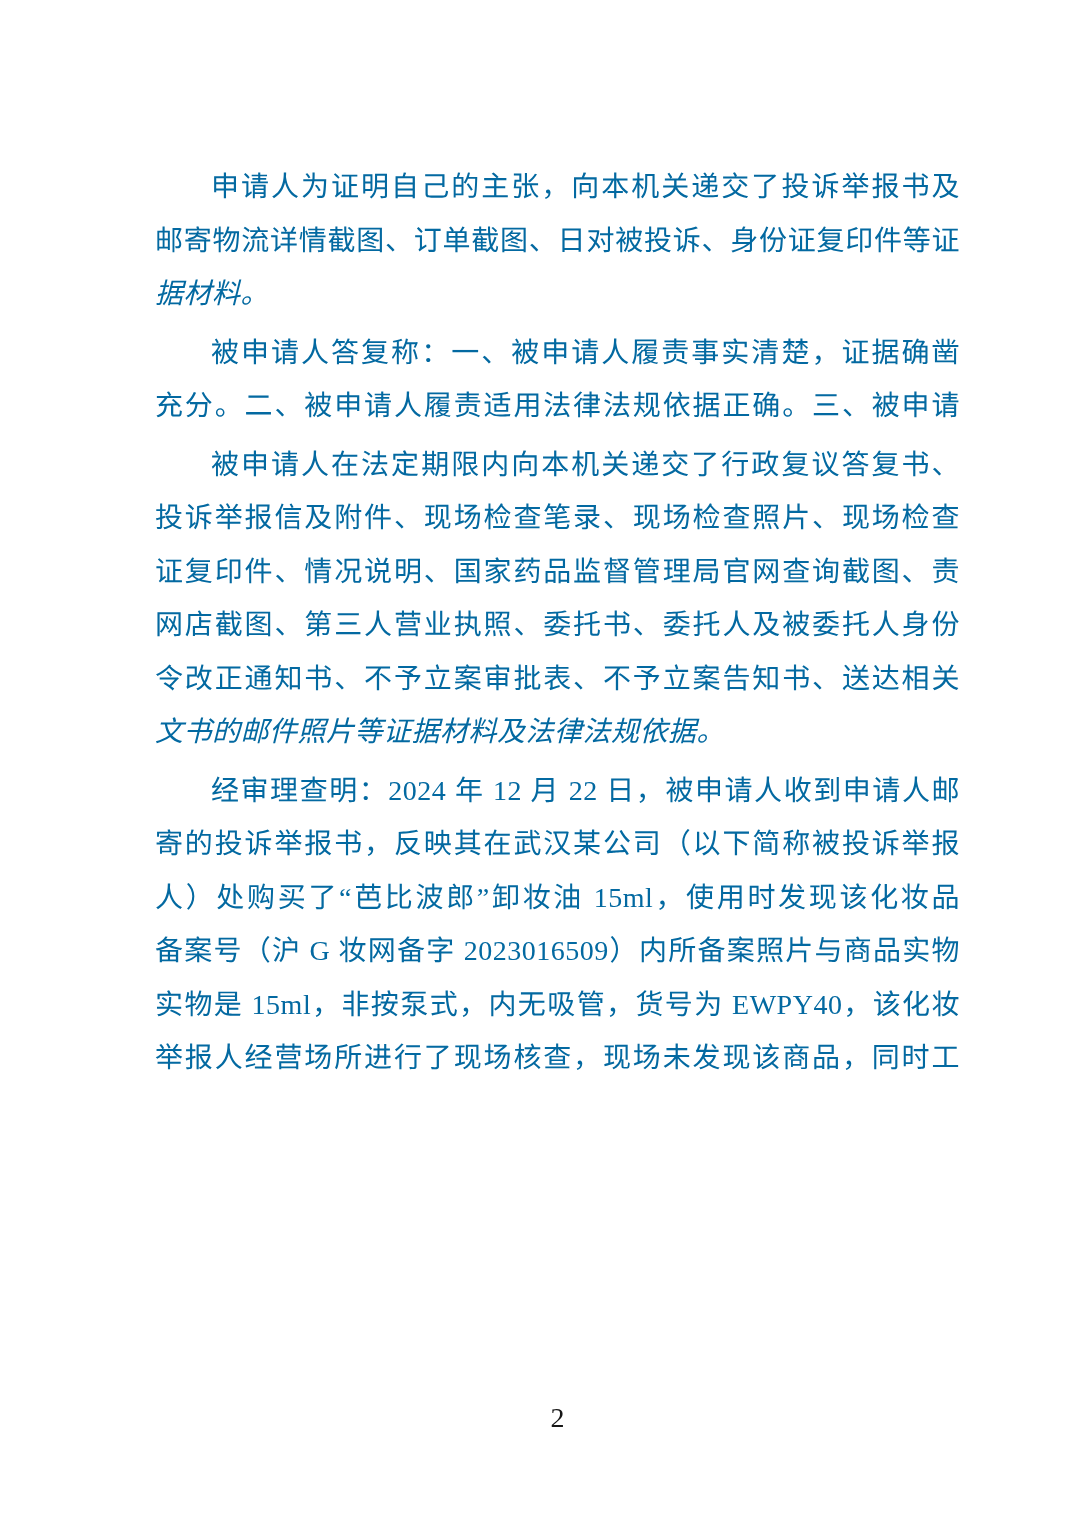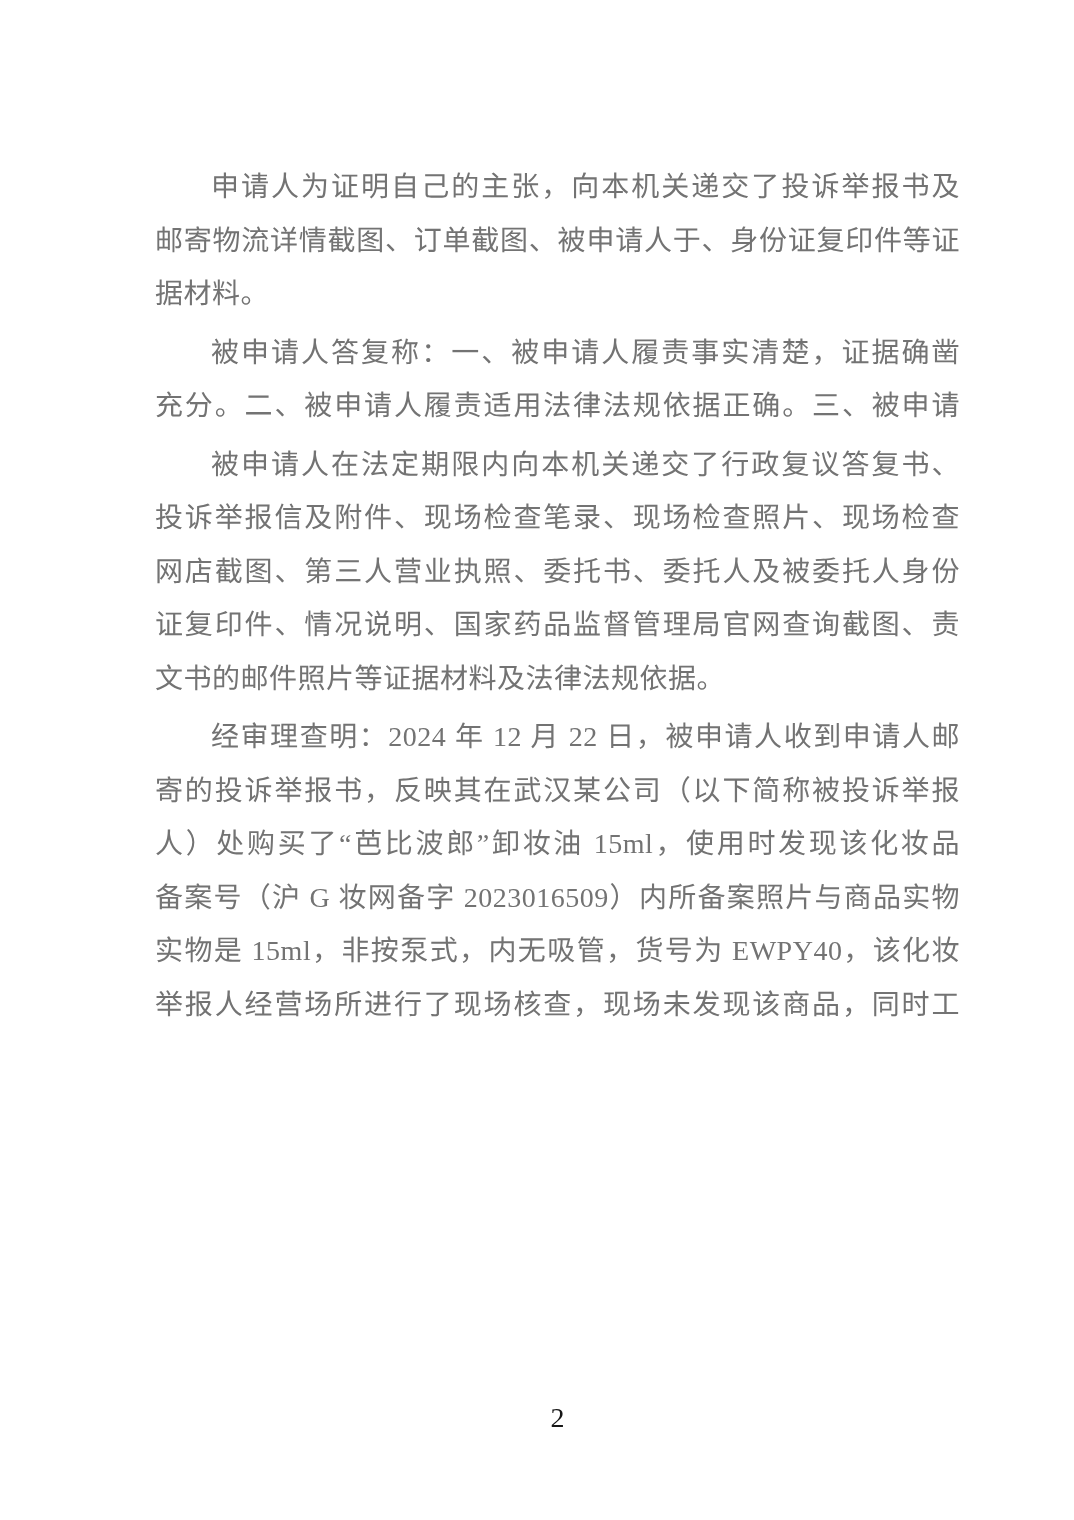--- a/index.html
+++ b/index.html
@@ -17,41 +17,42 @@
     width: 1074px;
     height: 1520px;
     background: #ffffff;
     overflow: hidden;
   }
   .doc-body {
     position: absolute;
     left: 155px;
     top: 160px;
     width: 805px;
-    color: #737373;
+    color: #0369a1;
   }
   .paragraph {
     margin: 0;
   }
   .paragraph + .paragraph {
     margin-top: 5px;
   }
   .line {
     font-size: 28px;
     line-height: 53.5px;
     text-align: justify;
     text-align-last: justify;
     letter-spacing: 0.5px;
   }
   .line.first {
     text-indent: 2em;
   }
   .line.flush {
     text-align: left;
     text-align-last: left;
+    font-style: italic;
   }
   .page-footer {
     position: absolute;
     left: 155px;
     top: 1398px;
     width: 805px;
     text-align: center;
   }
   .page-number {
     font-size: 28px;
@@ -59,32 +60,33 @@
     color: #161616;
   }
 </style>
 </head>
 <body>
 
 <div class="page">
   <main class="doc-body" id="doc-body">
       <div class="paragraph">
         <div class="line first">申请人为证明自己的主张，向本机关递交了投诉举报书及</div>
-        <div class="line">邮寄物流详情截图、订单截图、被申请人于、身份证复印件等证</div>
+        <div class="line">邮寄物流详情截图、订单截图、日对被投诉、身份证复印件等证</div>
         <div class="line flush">据材料。</div>
       </div>
       <div class="paragraph">
         <div class="line first">被申请人答复称：一、被申请人履责事实清楚，证据确凿</div>
         <div class="line">充分。二、被申请人履责适用法律法规依据正确。三、被申请</div>
       </div>
       <div class="paragraph">
         <div class="line first">被申请人在法定期限内向本机关递交了行政复议答复书、</div>
         <div class="line">投诉举报信及附件、现场检查笔录、现场检查照片、现场检查</div>
+        <div class="line">证复印件、情况说明、国家药品监督管理局官网查询截图、责</div>
         <div class="line">网店截图、第三人营业执照、委托书、委托人及被委托人身份</div>
-        <div class="line">证复印件、情况说明、国家药品监督管理局官网查询截图、责</div>
+        <div class="line">令改正通知书、不予立案审批表、不予立案告知书、送达相关</div>
         <div class="line flush">文书的邮件照片等证据材料及法律法规依据。</div>
       </div>
       <div class="paragraph">
         <div class="line first">经审理查明：2024 年 12 月 22 日，被申请人收到申请人邮</div>
         <div class="line">寄的投诉举报书，反映其在武汉某公司（以下简称被投诉举报</div>
         <div class="line">人）处购买了“芭比波郎”卸妆油 15ml，使用时发现该化妆品</div>
         <div class="line">备案号（沪 G 妆网备字 2023016509）内所备案照片与商品实物</div>
         <div class="line">实物是 15ml，非按泵式，内无吸管，货号为 EWPY40，该化妆</div>
         <div class="line">举报人经营场所进行了现场核查，现场未发现该商品，同时工</div>
       </div>

